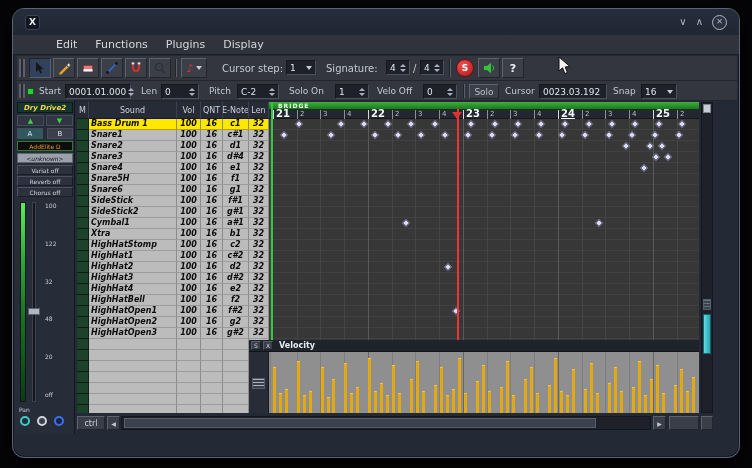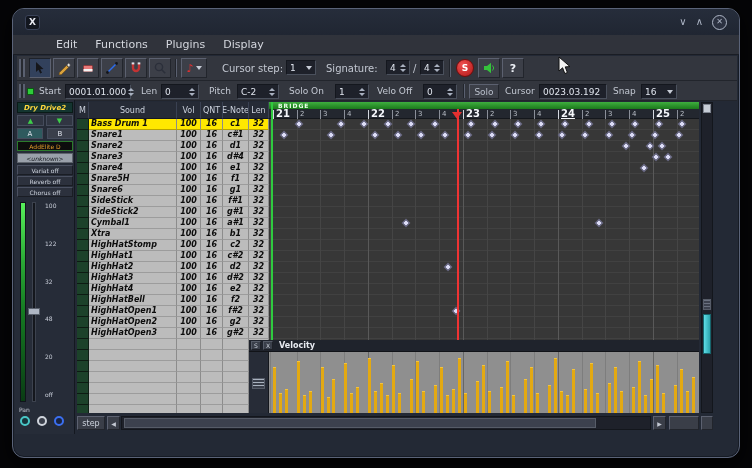--- a/index.html
+++ b/index.html
@@ -715,21 +715,21 @@
         <div class="vbar" style="left: 417px; height: 22px;"></div>
         <div class="vbar" style="left: 423px; height: 36px;"></div>
       </div>
 
     <div class="vscroll">
       <div class="vs-top"></div>
       <div class="vs-grip"></div>
       <div class="vs-thumb"></div>
     </div>
     <button class="ctrlbtn">
-      <span>step</span>
+      <span>ctrl</span>
     </button>
     <button class="harrow" style="left:94px">
       <span>◀</span>
     </button>
     <div class="htrack">
       <div class="hthumb"></div>
     </div>
     <button class="harrow" style="left:640px">
       <span>▶</span>
     </button>

